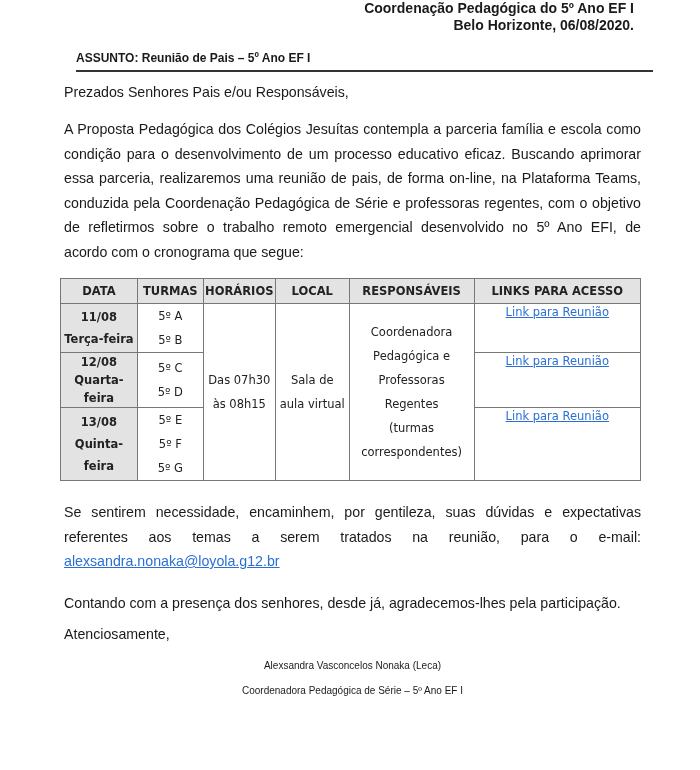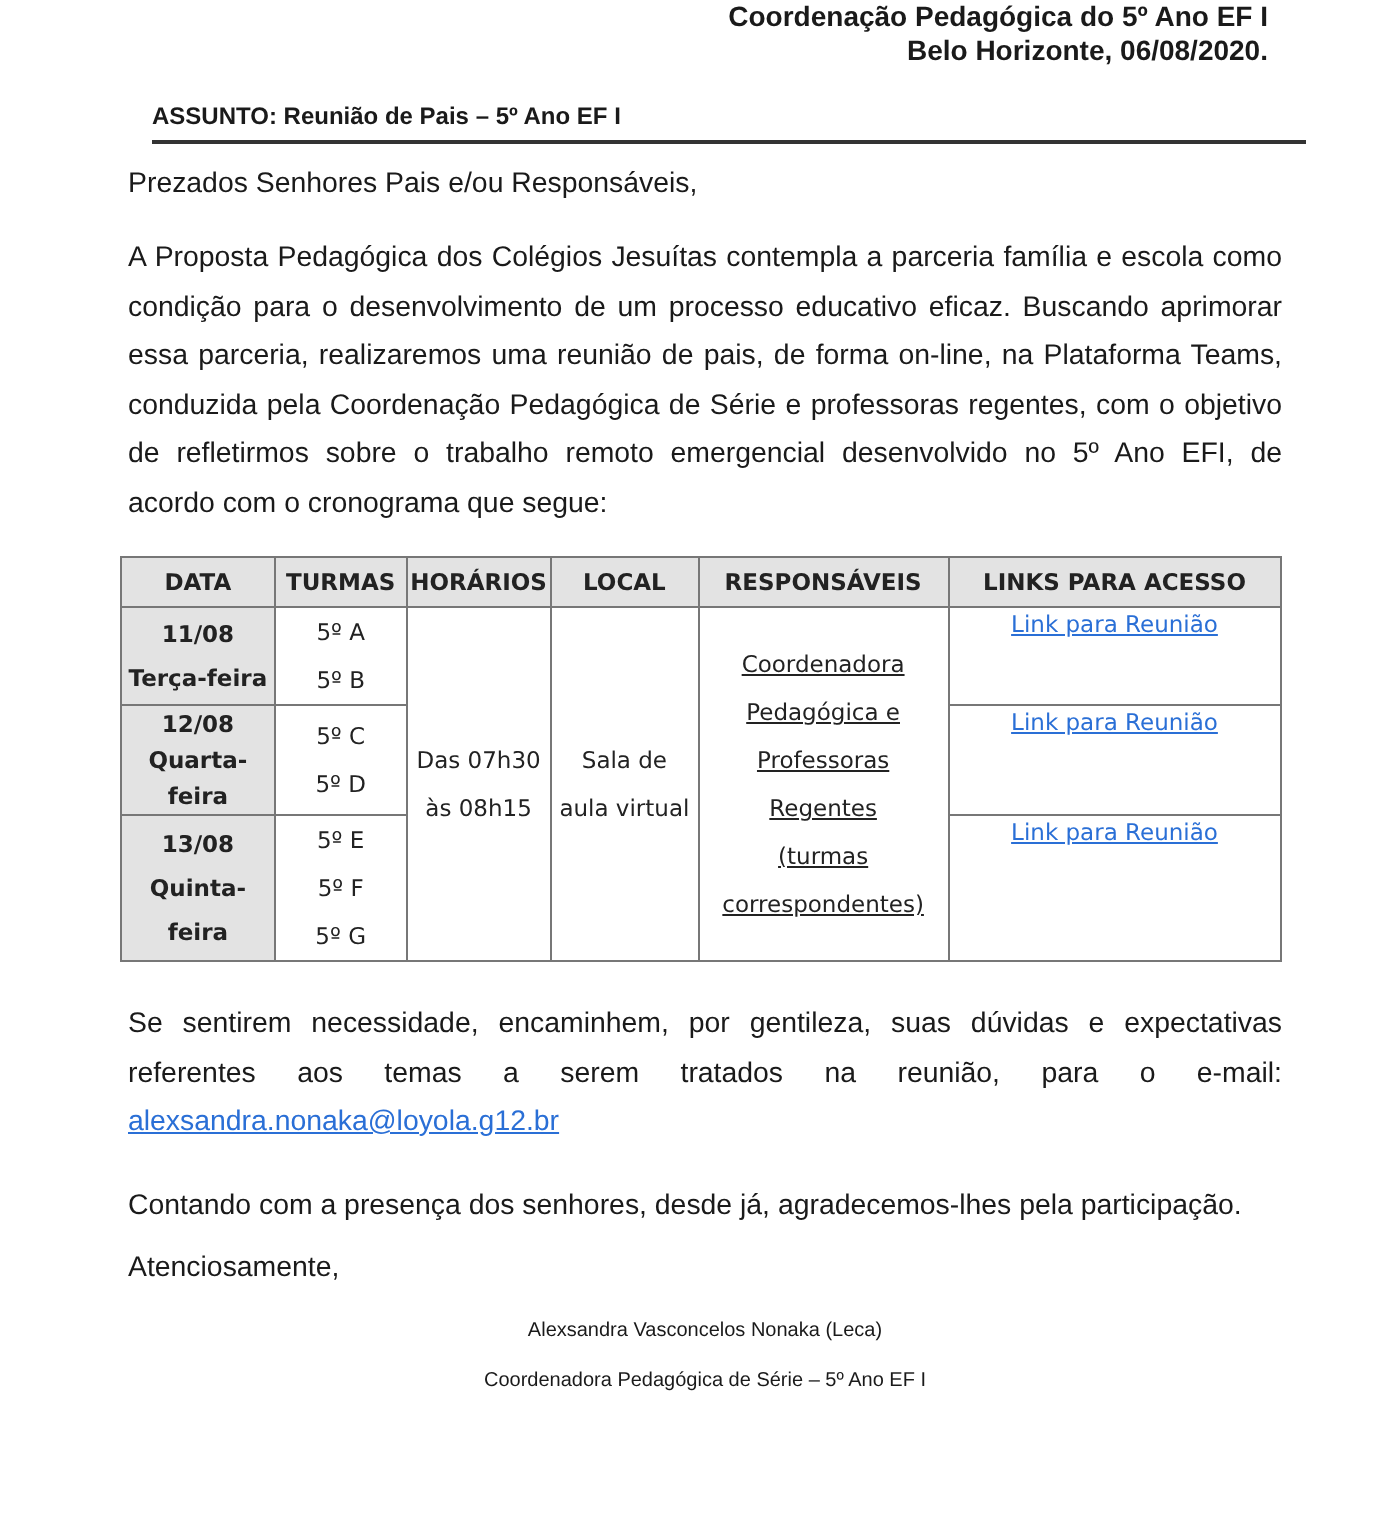--- a/index.html
+++ b/index.html
@@ -75,21 +75,21 @@
         <div>5º B</div>
       </td>
       <td rowspan="3" style="line-height:24px;">
         <div>Das 07h30</div>
         <div>às 08h15</div>
       </td>
       <td rowspan="3" style="line-height:24px;">
         <div>Sala de</div>
         <div>aula virtual</div>
       </td>
-      <td rowspan="3" style="line-height:24px;text-decoration:underline;">
+      <td rowspan="3" style="line-height:24px;">
         <div>Coordenadora</div>
         <div>Pedagógica e</div>
         <div>Professoras</div>
         <div>Regentes</div>
         <div>(turmas</div>
         <div>correspondentes)</div>
       </td>
       <td class="links">
         <span class="link">Link para Reunião</span>
       </td>

